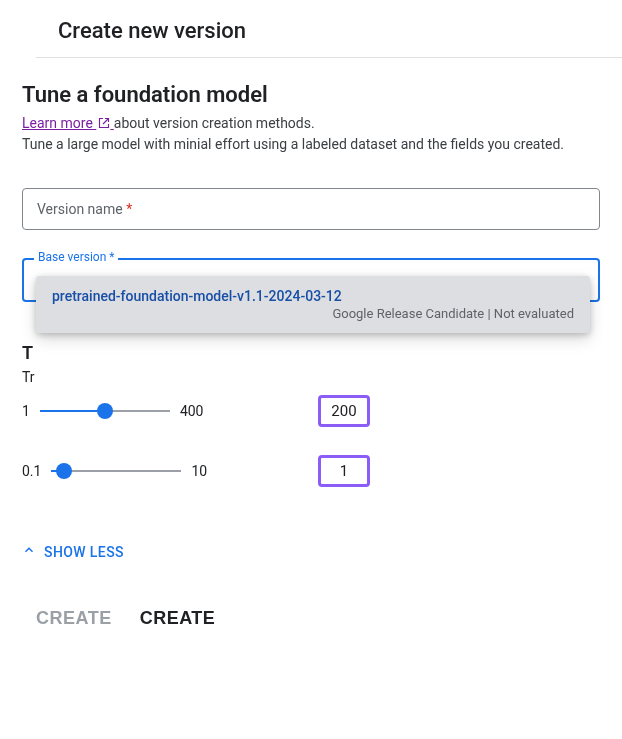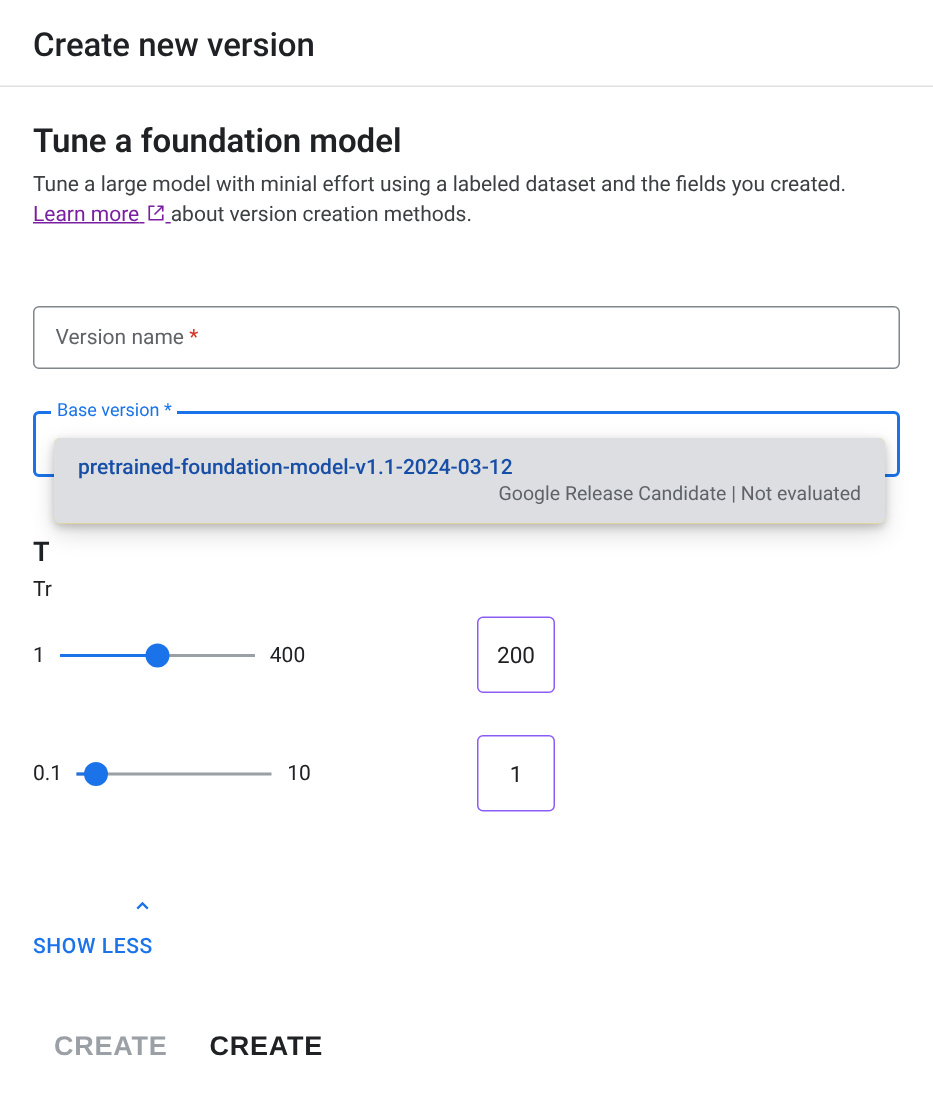--- a/index.html
+++ b/index.html
@@ -7,20 +7,21 @@
   body {
     font-family: "Google Sans", Roboto, "Helvetica Neue", Arial, sans-serif;
     font-size: 14px;
     color: #202124;
     width: 622px;
     background: #fff;
   }
   .page-header {
     padding: 18px 6px 14px 22px;
     border-bottom: 1px solid #e0e0e0;
+    margin-left: 36px;
   }
   .page-header h1 {
     font-size: 22px;
     font-weight: 500;
     margin: 0;
     color: #202124;
   }
   .content {
     padding: 24px 22px 0 22px;
     position: relative;
@@ -42,21 +43,21 @@
   }
   .ext-icon {
     display: inline-block;
     vertical-align: -1px;
     margin-left: 2px;
   }
   .after-link {
     color: #3c4043;
   }
   .form-area {
-    margin-top: 52px;
+    margin-top: 36px;
   }
   .text-field {
     border: 1px solid #80868b;
     border-radius: 4px;
     padding: 12px 14px;
     width: 100%;
     font-size: 14px;
   }
   .text-field .label {
     color: #5f6368;
@@ -84,21 +85,21 @@
     background: #fff;
     padding: 0 4px;
     font-size: 12px;
     color: #1a73e8;
   }
   .dropdown {
     position: absolute;
     top: 18px;
     left: 14px;
     right: 10px;
-    background: #fde047;
+    background: #e5e5e5;
     box-shadow: 0 2px 6px rgba(0,0,0,0.2), 0 6px 16px rgba(0,0,0,0.15);
     border-radius: 4px;
     z-index: 10;
     overflow: hidden;
   }
   .dropdown-option {
     padding: 12px 16px;
     cursor: pointer;
   }
   .dropdown-option.selected {
@@ -165,24 +166,24 @@
   .slider-thumb {
     position: absolute;
     top: 1px;
     width: 16px;
     height: 16px;
     border-radius: 50%;
     background: #1a73e8;
     margin-left: -8px;
   }
   .num-input {
-    border: 1px solid #8b5cf6;
+    border: 3px solid #8b5cf6;
     border-radius: 4px;
     width: 52px;
-    height: 51px;
+    height: 32px;
     display: flex;
     align-items: center;
     justify-content: center;
     font-size: 15px;
     margin-left: auto;
     margin-right: 230px;
   }
   .label-row {
     display: flex;
     align-items: center;
@@ -205,21 +206,20 @@
   .show-less {
     display: inline-flex;
     align-items: flex-end;
     gap: 8px;
     color: #1a73e8;
     font-size: 14px;
     font-weight: 500;
     letter-spacing: 0.4px;
     cursor: pointer;
     margin-top: 28px;
-    flex-direction: column;
   }
   .actions {
     display: flex;
     gap: 28px;
     padding: 48px 22px 20px 36px;
   }
   .btn {
     font-size: 18px;
     font-weight: 600;
     letter-spacing: 0.5px;
@@ -234,35 +234,35 @@
 </head>
 <body>
 
 <div class="page-header">
   <h1>Create new version</h1>
 </div>
 
 <div class="content">
 
   <h2 class="section-title">Tune a foundation model</h2>
-  <p class="section-desc">
-    <span>Tune a large model with minial effort using a labeled dataset and the fields you created.</span>
-  </p>
   <p class="section-desc">
     <a class="learn-more">
       <span>Learn more</span>
       <span class="ext-icon">
         <svg width="12" height="12" viewBox="0 0 24 24" fill="none" stroke="#7b1fa2" stroke-width="2.2">
           <path d="M14 3h7v7"></path>
             <path d="M10 14L21 3"></path>
             <path d="M21 14v7H3V3h7"></path>
         </svg>
       </span>
     </a><span class="after-link"> about version creation methods.</span>
   </p>
+  <p class="section-desc">
+    <span>Tune a large model with minial effort using a labeled dataset and the fields you created.</span>
+  </p>
 
   <div class="form-area">
 
     <div class="text-field">
       <span class="label">
         <span>Version name</span> <span class="req">*</span>
       </span>
     </div>
 
     <div class="select-field">

